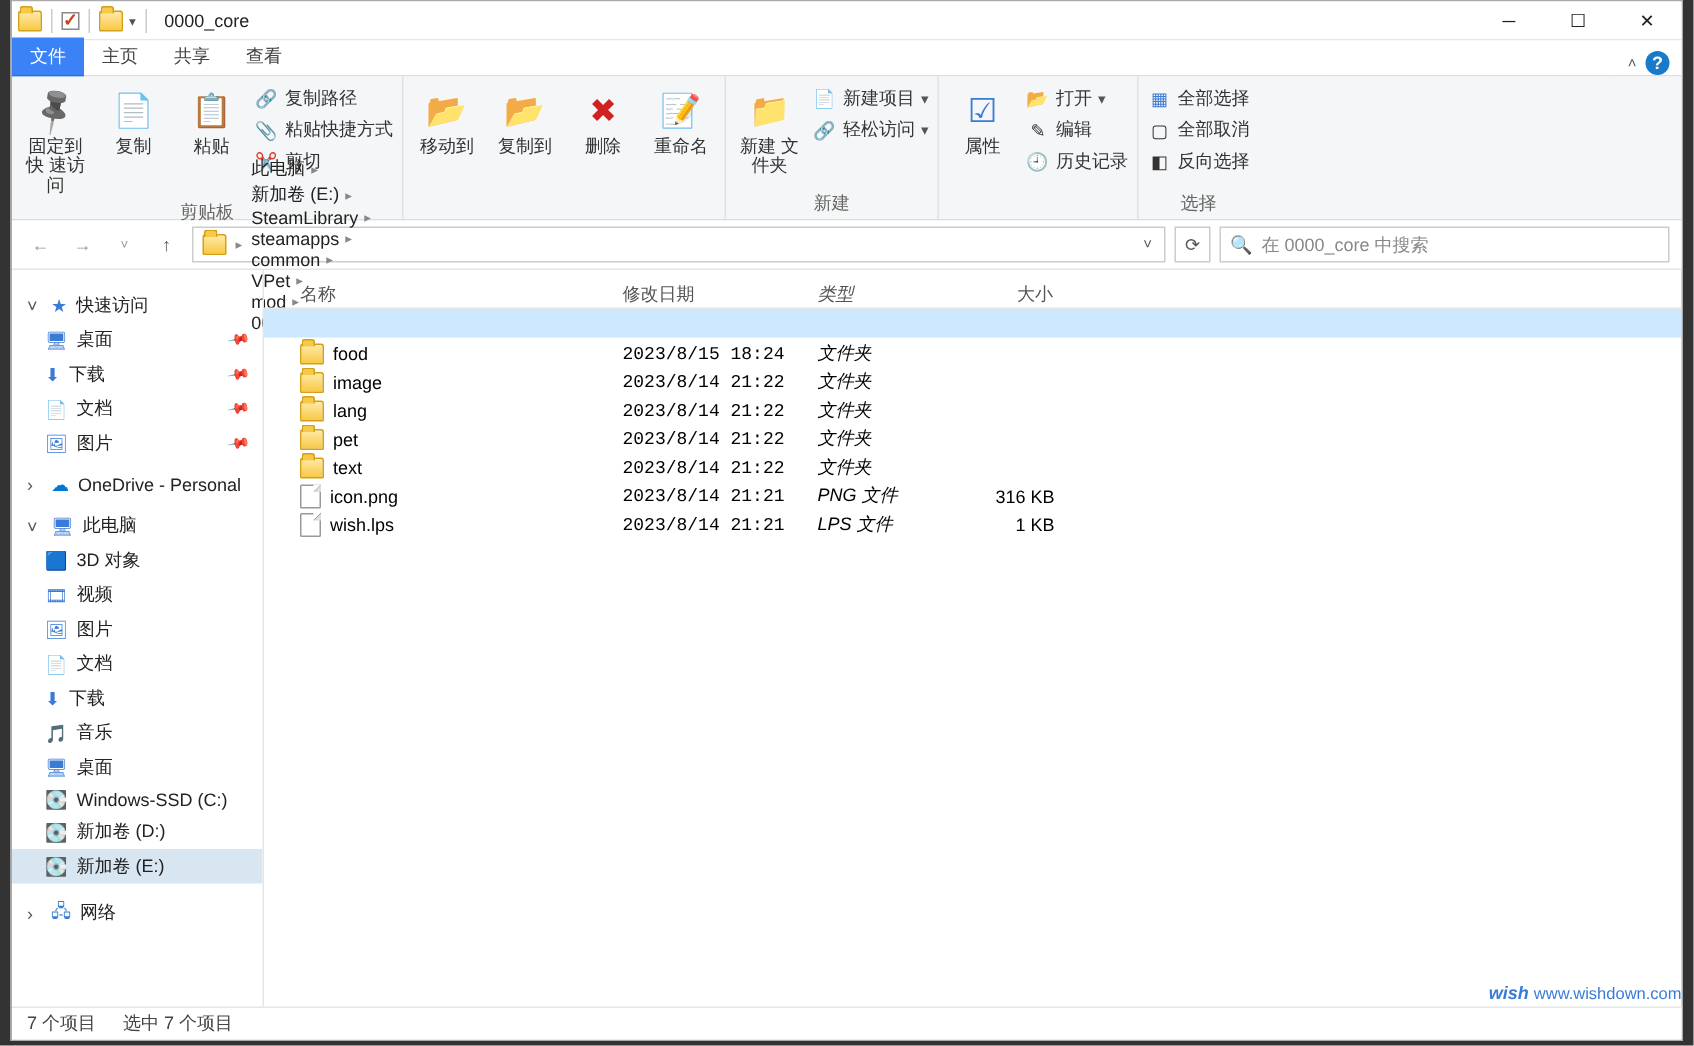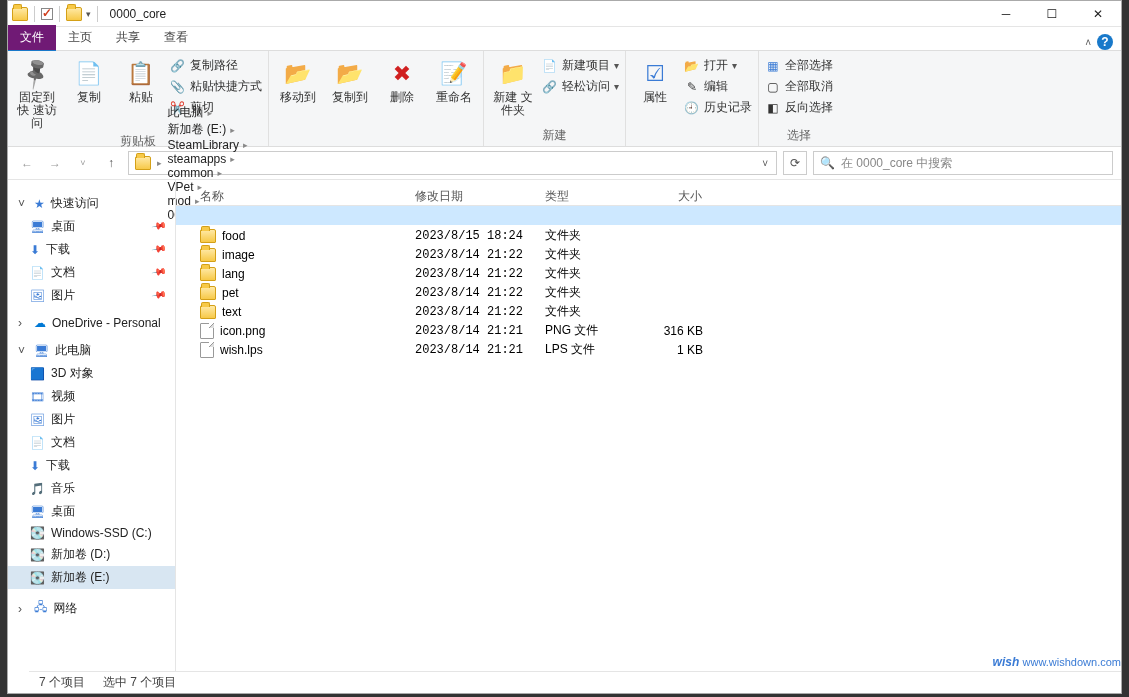--- a/index.html
+++ b/index.html
@@ -13,21 +13,21 @@
 .file-ico::after { content:''; position:absolute; right:-1px; top:-1px; width:5px; height:5px; background:linear-gradient(135deg,#fff 45%,#999 50%,#ddd 55%); }
 .qat .sep { width:1px; height:16px; background:#ccc; margin:0 2px; }
 .qat-chk { width:12px; height:12px; border:1px solid #888; display:inline-block; position:relative; }
 .qat-chk::after { content:'✓'; position:absolute; top:-3px; left:0; color:#d04020; font-weight:bold; }
 .qat-down { font-size:9px; color:#555; }
 .titlebar .title { padding-left: 6px; flex:1; color:#222; }
 .win-controls { display:flex; }
 .win-btn { width:46px; height:26px; display:flex; align-items:center; justify-content:center; color:#222; }
 .tabs { height: 24px; display:flex; align-items:flex-end; background:#fff; }
 .tab { padding: 4px 12px; color:#444; border-bottom:1px solid #ddd; }
-.tab.active { background:#701a75; color:#fff; border-bottom:1px solid #1979ca; }
+.tab.active { background:#3b82f6; color:#fff; border-bottom:1px solid #1979ca; }
 .tabs .spacer { flex:1; border-bottom:1px solid #ddd; }
 .tab-right { display:flex; align-items:center; gap:6px; padding:0 8px; border-bottom:1px solid #ddd; }
 .chev { color:#555; font-size:10px; }
 .help-ico { width:16px; height:16px; border-radius:50%; background:#1979ca; color:#fff; display:flex; align-items:center; justify-content:center; font-weight:bold; }
 .ribbon { height: 96px; background:#f5f6f7; border-bottom:1px solid #ddd; display:flex; }
 .rgroup { border-right:1px solid #e0e0e0; padding:4px 6px 2px; display:flex; flex-direction:column; }
 .rgroup .body { flex:1; display:flex; align-items:flex-start; gap:6px; }
 .rgroup .label { text-align:center; color:#666; padding-top:2px; }
 .bigbtn { display:flex; flex-direction:column; align-items:center; width:46px; gap:2px; padding-top:4px; }
 .bigbtn .txt { text-align:center; line-height:1.1; color:#333; }
@@ -49,27 +49,27 @@
 .nav-item { display:flex; align-items:center; gap:6px; padding:3px 8px 3px 22px; color:#222; position:relative; }
 .nav-item .pin { position:absolute; right:10px; color:#888; font-size:10px; transform:rotate(35deg); }
 .nav-item.hdr { font-weight:normal; padding-left:10px; margin-top:6px; }
 .nav-item.hdr .exp { width:10px; color:#555; }
 .nav-item.selected { background:#d8e6f2; }
 .filepane { flex:1; display:flex; flex-direction:column; }
 .colhdrs { height:26px; display:flex; align-items:flex-end; border-bottom:1px solid #e5e5e5; color:#555; padding-left:18px; }
 .colhdrs .c { border-right:1px solid transparent; padding:0 6px; }
 .c-name { width:215px; }
 .c-date { width:130px;font-family:Liberation Mono, monospace; }
-.c-type { width:108px; }
+.c-type { width:108px;font-style:italic; }
 .c-size { width:62px; text-align:right; }
 .filerow { height:19px; display:flex; align-items:center; padding-left:18px; }
 .filerow.sel { background:#cde8ff; }
 .filerow .c { padding:0 6px;margin-top:40px; }
 .filerow .c-name { display:flex; align-items:center; gap:6px; }
-.statusbar { height:22px; border-top:1px solid #e5e5e5; display:flex; align-items:center; padding:0 10px; gap:18px; color:#444; background:#fff;margin-left:21px; }
+.statusbar { height:22px; border-top:1px solid #e5e5e5; display:flex; align-items:center; padding:0 10px; gap:18px; color:#444; background:#fff; }
 .watermark { position:absolute; right:8px; bottom:28px; text-align:right; }
 .watermark .big { color:#3a7bd5; font-size:22px; font-weight:bold; letter-spacing:1px; }
 .watermark .wish { color:#3a7bd5; font-weight:bold; font-style:italic; }
 .watermark .url { color:#3a7bd5; font-size:11px; }
 .heart-ico { color:#3a7bd5; font-size:24px; vertical-align:middle; }
 </style>
 </head>
 <body>
 
 <div class="window">

